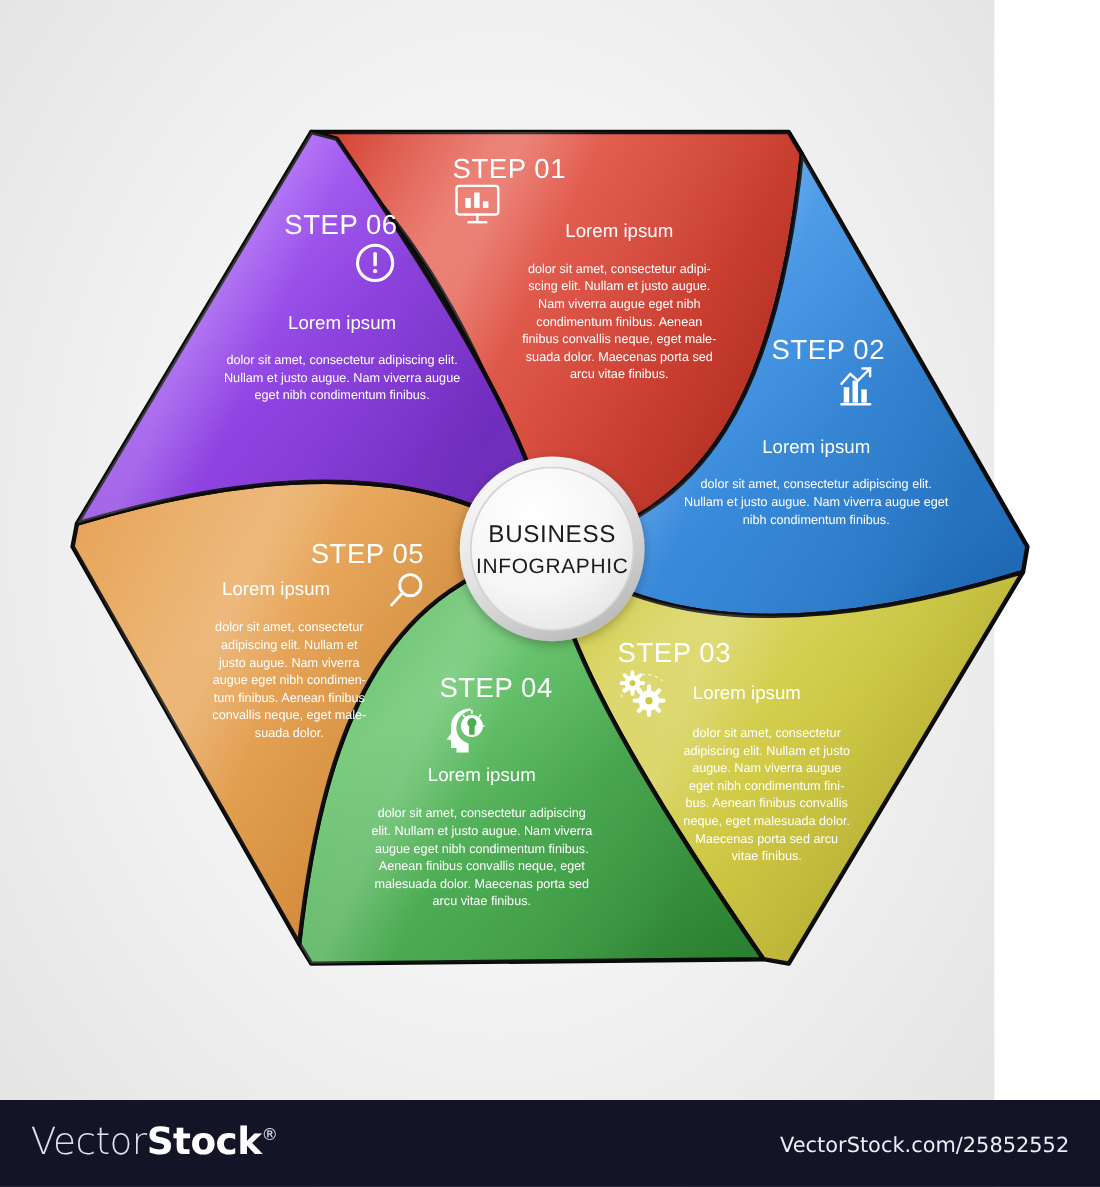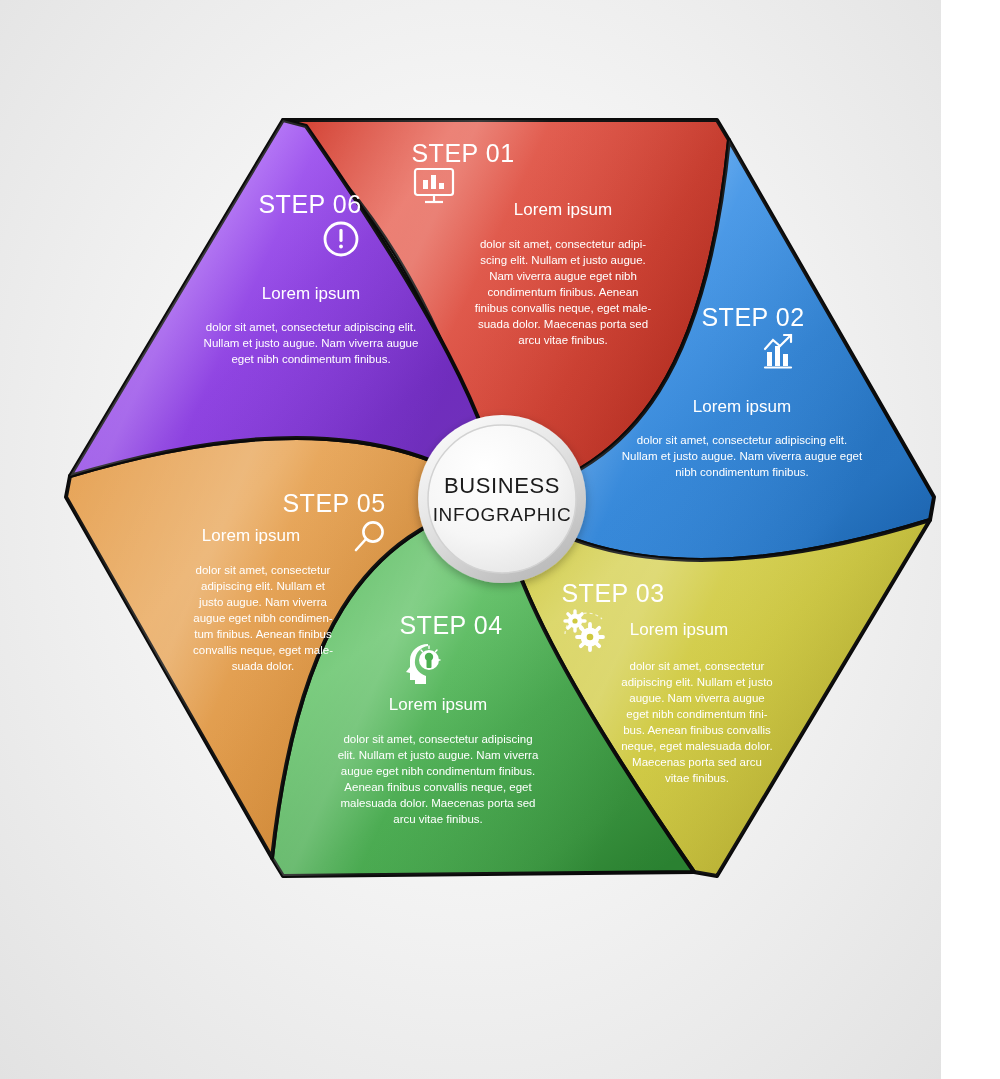--- a/index.html
+++ b/index.html
@@ -7,21 +7,20 @@
   body{
     width:1000px;height:1079px;
     font-family:"Liberation Sans", sans-serif;
     background:#ffffff;
     overflow:hidden;
   }
   #stage{
     position:relative;
     width:904px;height:1079px;
     background:radial-gradient(ellipse at 50% 45%, #fdfdfd 0%, #f4f4f4 45%, #e2e2e2 100%);
-    padding-left:37px;
   }
   #artboard{
     position:absolute;left:0;top:0;width:1000px;height:1000px;
   }
   svg.infographic{display:block;width:1000px;height:1000px;}
 
   .step-title{
     font-family:"Liberation Sans", sans-serif;
     font-size:25px;
     fill:#ffffff;
@@ -338,14 +337,18 @@
       <g filter="url(#softShadow)">
         <circle cx="502" cy="499" r="84" fill="url(#g-ring)"></circle>
         <circle cx="502" cy="499" r="74" fill="url(#g-center)" stroke="#d2d2d2" stroke-width="1.5"></circle>
         <text class="center-title" x="502" y="493" text-anchor="middle">BUSINESS</text>
         <text class="center-sub" x="502" y="521" text-anchor="middle">INFOGRAPHIC</text>
       </g>
 
     </svg>
   </div>
 
+  <div id="footer">
+    <div id="wm-logo"><span class="light">Vector</span><span class="bold">Stock</span><span class="reg">®</span></div>
+    <div id="wm-url">VectorStock.com/25852552</div>
+  </div>
 
 </div>
 
 </body></html>

